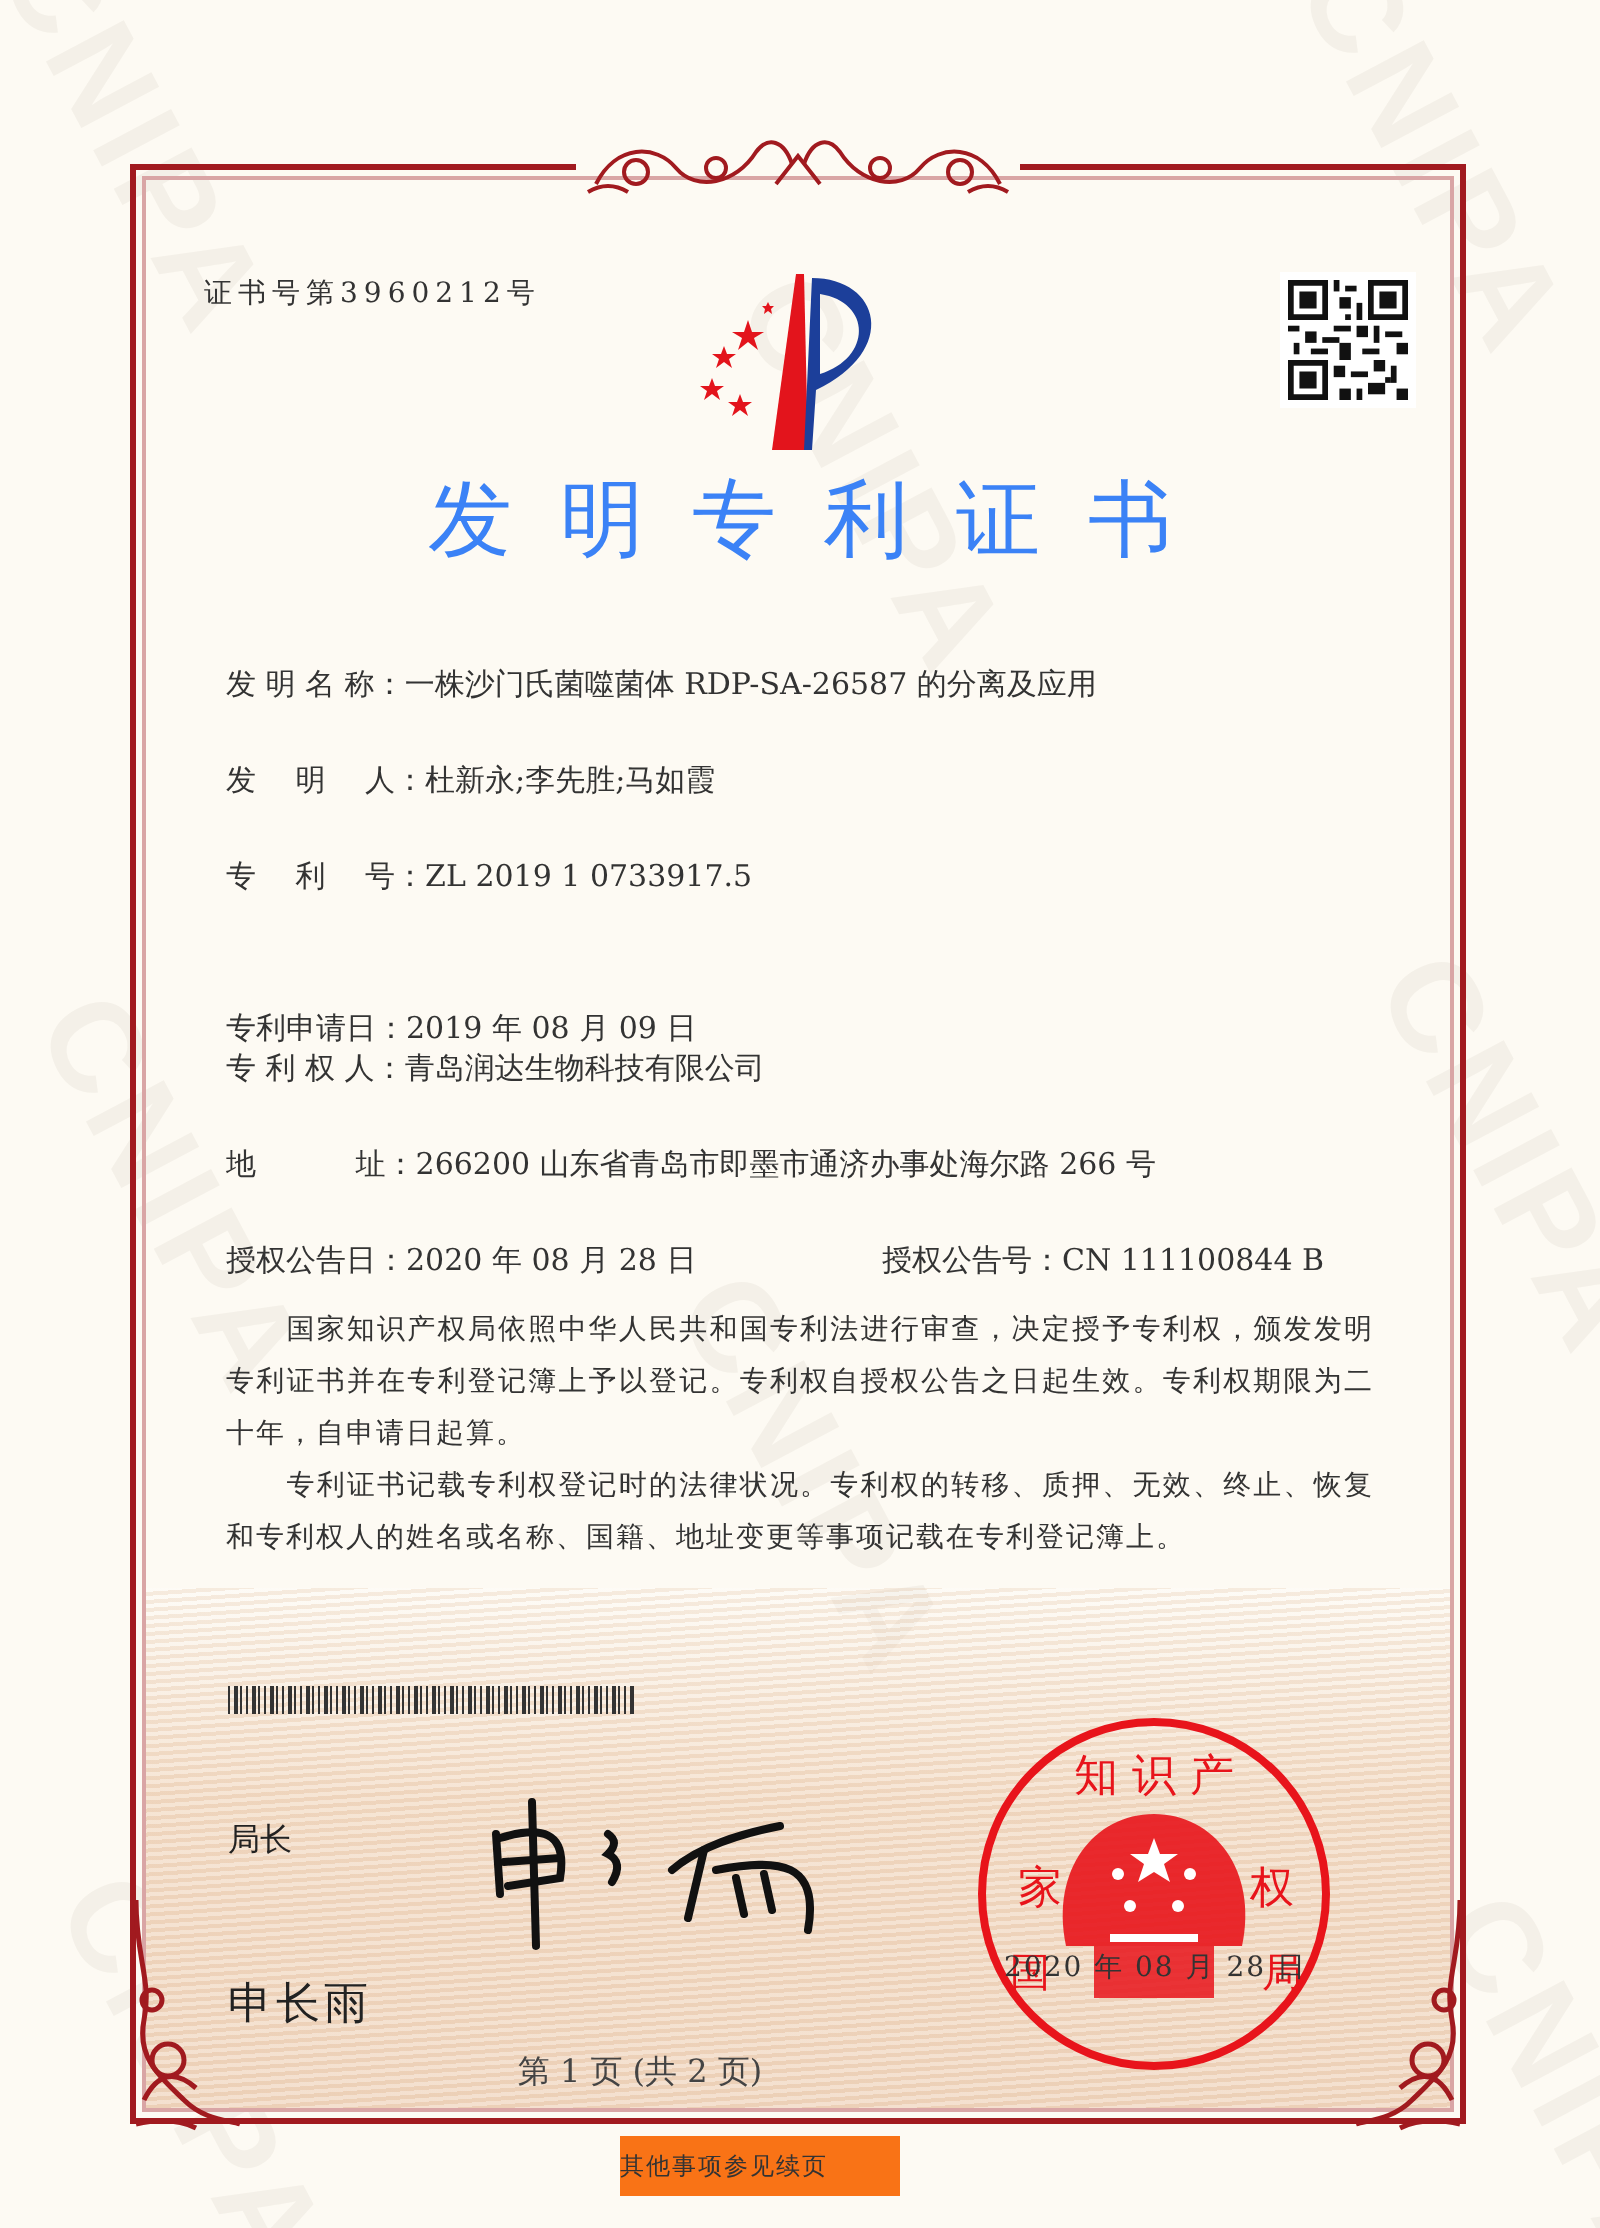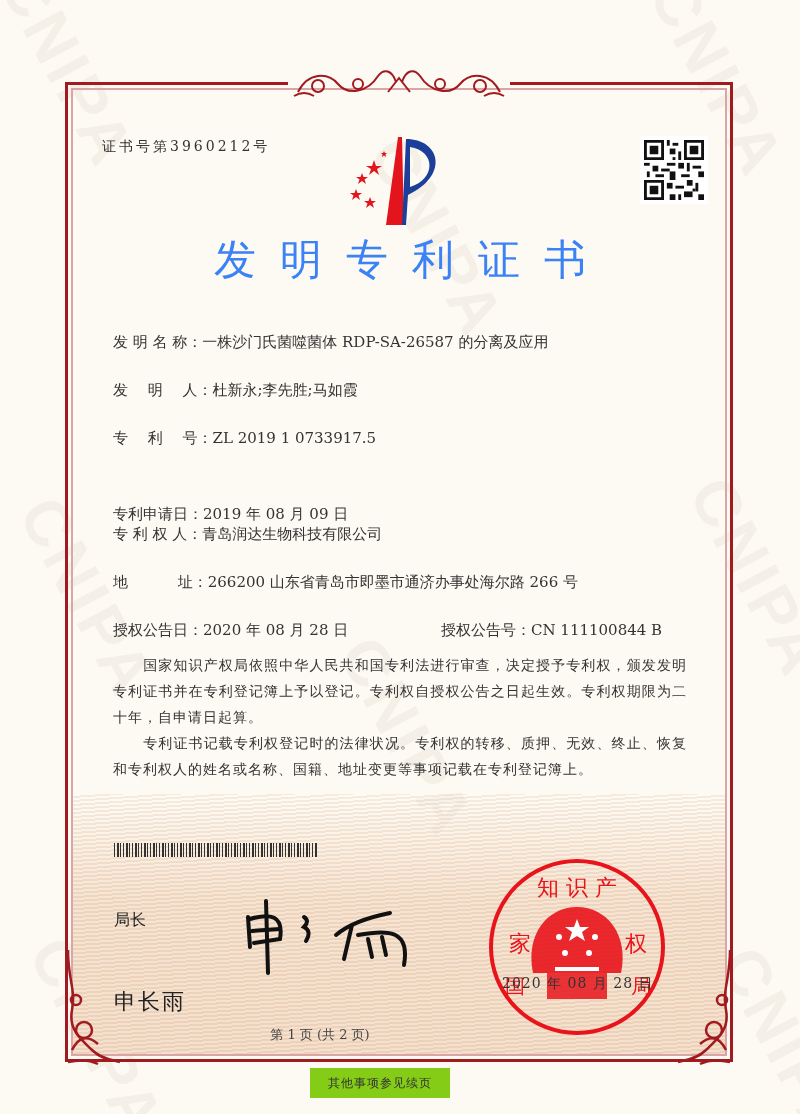--- a/index.html
+++ b/index.html
@@ -48,22 +48,22 @@
   }
   .barcode {
     position:absolute; left:114px; top:843px; width:203px; height:14px;
     background:repeating-linear-gradient(90deg,#333 0 1px,transparent 1px 3px,#333 3px 5px,transparent 5px 6px,#333 6px 7px,transparent 7px 9px);
   }
   .director-title { position:absolute; left:114px; top:910px; font-family:"DejaVu Sans", sans-serif; font-size:16px; color:#222; }
   .director-name { position:absolute; left:114px; top:987px; font-family:"DejaVu Sans", sans-serif; font-size:22px; color:#222; letter-spacing:2px; }
   .signature { position:absolute; left:240px; top:895px; width:180px; height:80px; }
   .seal { position:absolute; left:485px; top:855px; width:185px; height:185px; }
   .seal-date { position:absolute; left:502px; top:975px; font-size:14px; color:#333; letter-spacing:1px; }
-  .page-indicator { position:absolute; left:0; width:640px; top:1026px; text-align:center; font-size:13px; color:#444; }
-  .continue-note { position:absolute; left:310px; top:1068px; width:140px; height:30px; line-height:30px; text-align:center; background:#84cc16; font-size:12px; color:#333; letter-spacing:1px; }
+  .page-indicator { position:absolute; left:0; width:640px; top:1026px; text-align:center; font-size:16px; color:#444; }
+  .continue-note { position:absolute; left:310px; top:1068px; width:140px; height:30px; line-height:30px; background:#f97316; font-size:12px; color:#333; letter-spacing:1px; }
 </style>
 </head>
 <body>
 
 <div class="watermark" style="left:-40px;top:30px;">CNIPA</div>
 <div class="watermark" style="left:330px;top:200px;">CNIPA</div>
 <div class="watermark" style="left:610px;top:40px;">CNIPA</div>
 <div class="watermark" style="left:650px;top:540px;">CNIPA</div>
 <div class="watermark" style="left:-20px;top:560px;">CNIPA</div>
 <div class="watermark" style="left:300px;top:700px;">CNIPA</div>

